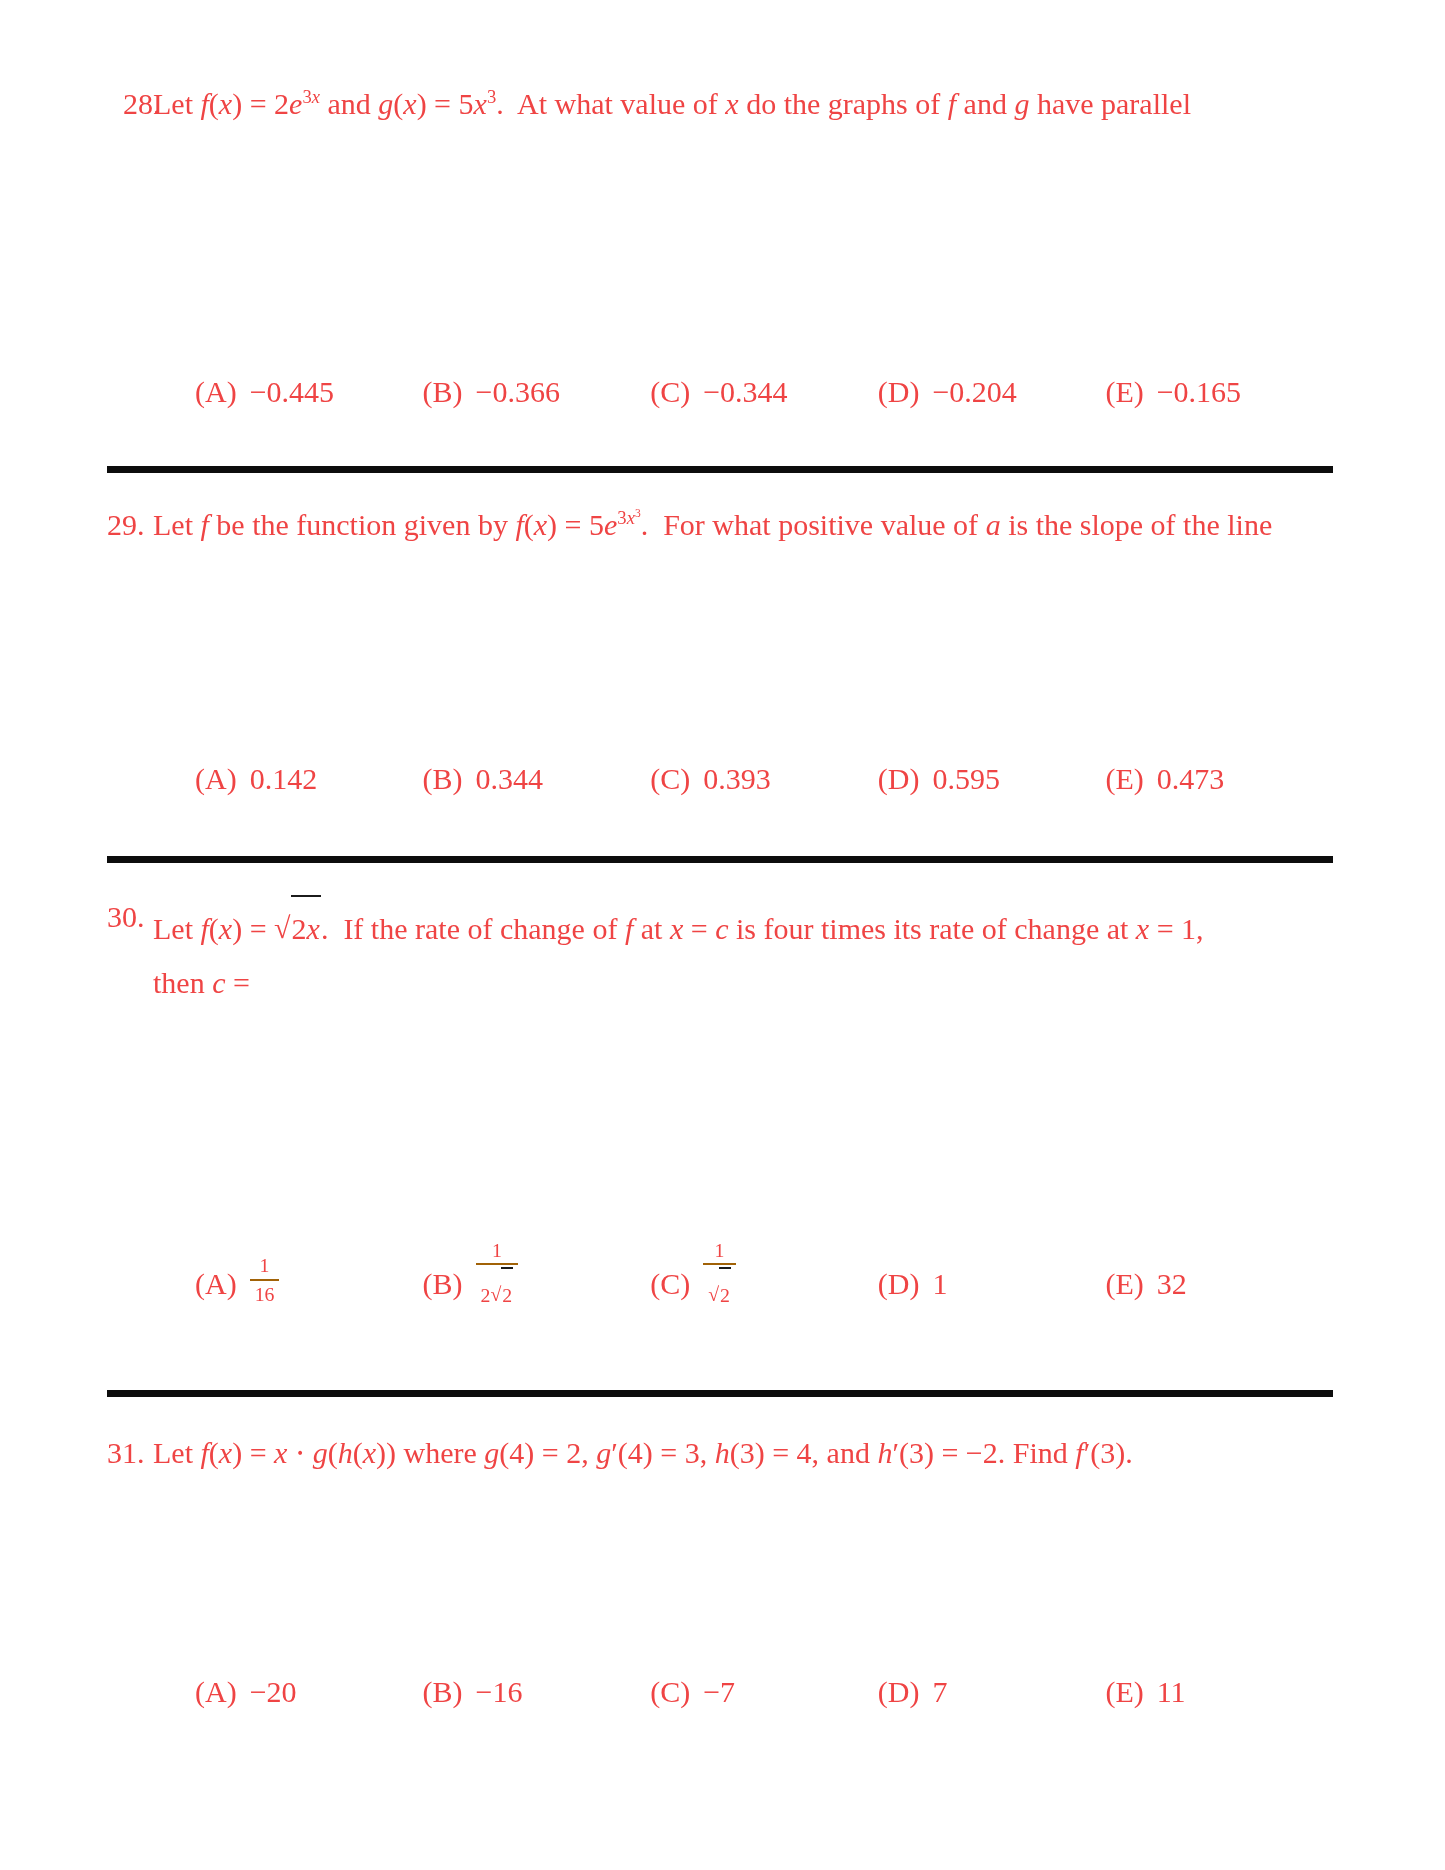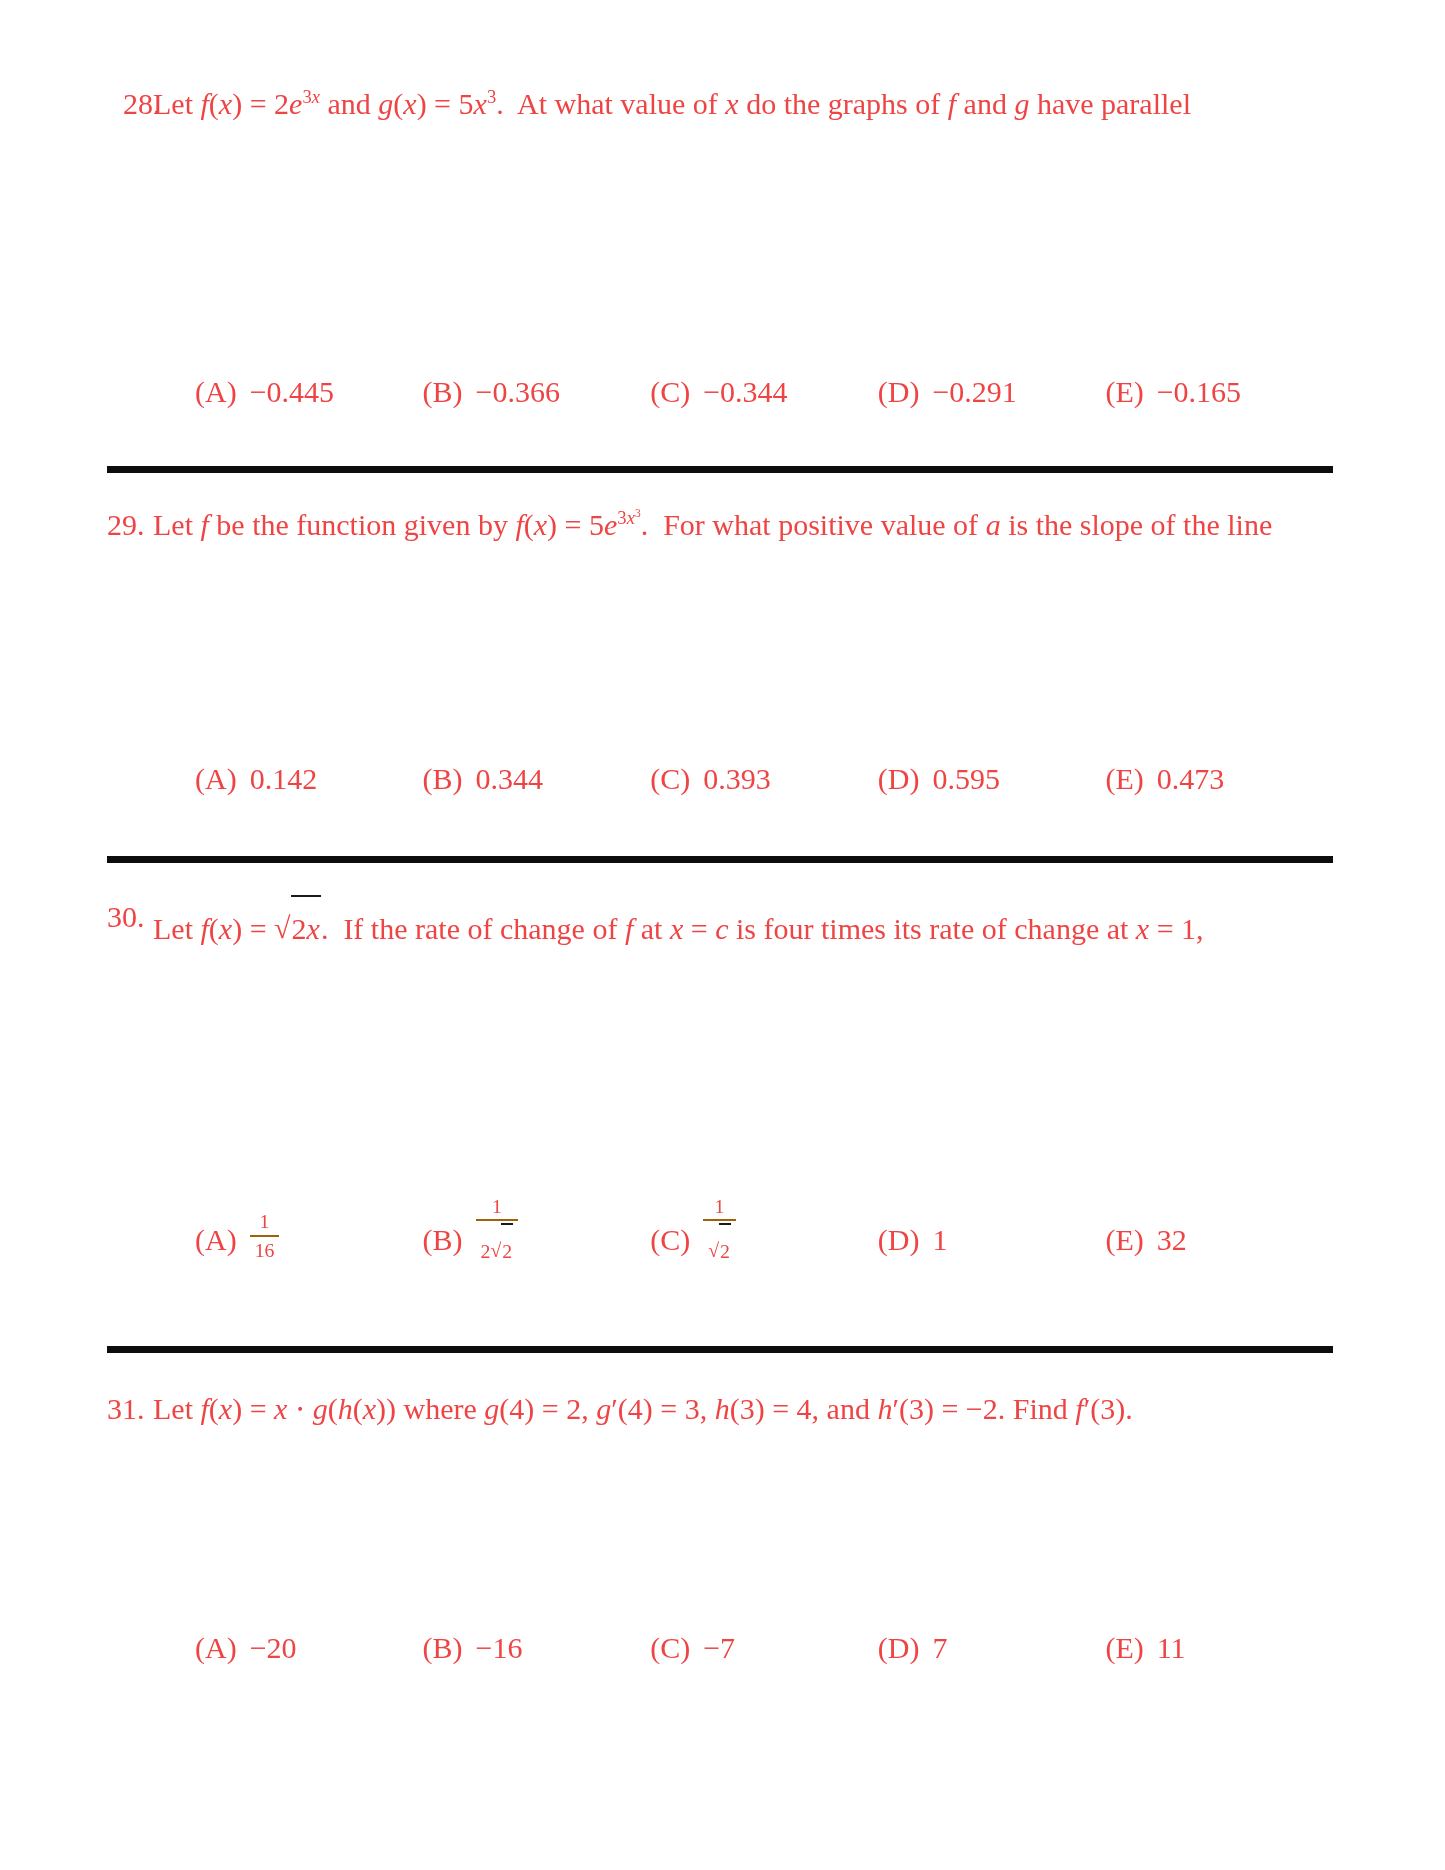--- a/index.html
+++ b/index.html
@@ -65,21 +65,21 @@
       <div class="choice">
         <span>(B)</span>
         <span><span>−0.366</span></span>
       </div>
       <div class="choice">
         <span>(C)</span>
         <span><span>−0.344</span></span>
       </div>
       <div class="choice">
         <span>(D)</span>
-        <span><span>−0.291</span></span>
+        <span><span>−0.204</span></span>
       </div>
       <div class="choice">
         <span>(E)</span>
         <span><span>−0.165</span></span>
       </div>
     </div>
   </section>
   <hr class="divider hr1">
 
   <section class="question q2">
@@ -109,20 +109,21 @@
         <span><span>0.473</span></span>
       </div>
     </div>
   </section>
   <hr class="divider hr2">
 
   <section class="question q3">
     <div class="qtext">
       <span class="qnum">30.</span>
       <div class="qline"><span>Let </span><span class="it">f</span><span>(</span><span class="it">x</span><span>) = </span><span class="rad"><span class="rsym">√</span><span class="rb"><span>2</span><span class="it">x</span></span></span><span>.&nbsp; If the rate of change of </span><span class="it">f</span><span> at </span><span class="it">x</span><span> = </span><span class="it">c</span><span> is four times its rate of change at </span><span class="it">x</span><span> = 1,</span></div>
+      <div class="qline"><span>then </span><span class="it">c</span><span> =</span></div>
     </div>
     <div class="choices">
       <div class="choice">
         <span>(A)</span>
         <span><span class="frac"><span class="fn"><span>1</span></span><span class="fd"><span>16</span></span></span></span>
       </div>
       <div class="choice">
         <span>(B)</span>
         <span><span class="frac"><span class="fn"><span>1</span></span><span class="fd"><span>2</span><span class="rad"><span class="rsym">√</span><span class="rb"><span>2</span></span></span></span></span></span>
       </div>

